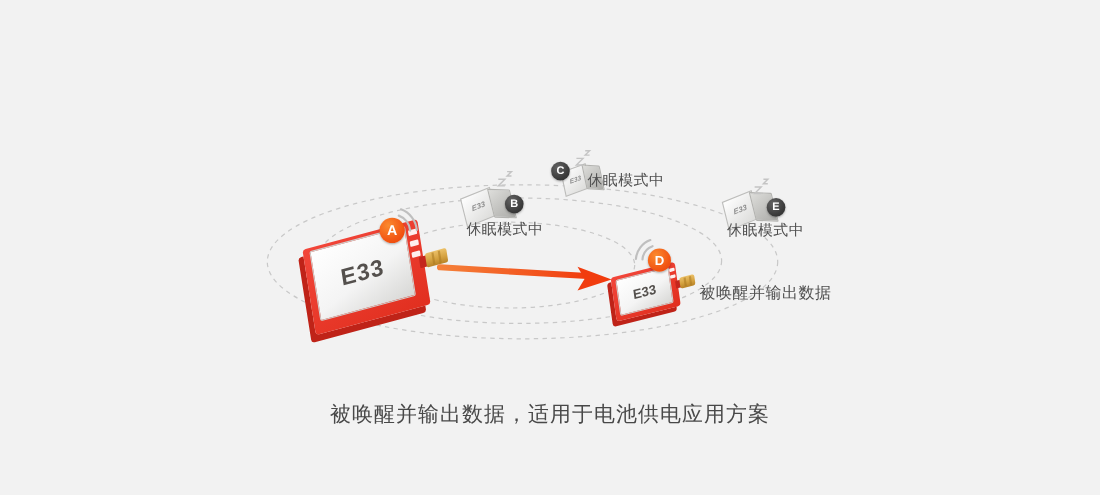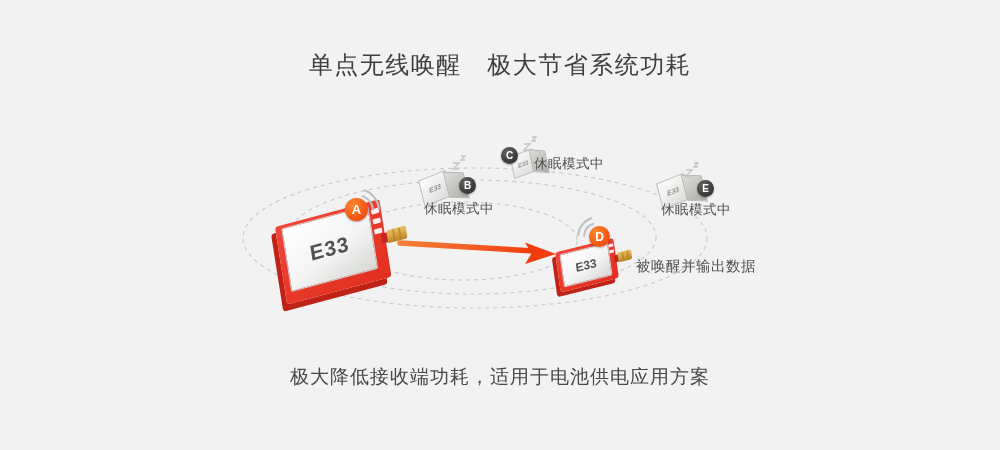--- a/index.html
+++ b/index.html
@@ -57,21 +57,20 @@
   .rot15{transform:rotate(-15deg) skewX(-6deg);}
   .rot14{transform:rotate(-14deg);}
   .rot12{transform:rotate(-12deg);}
   .rot14s{transform:rotate(-14deg) skewX(-6deg);}
 </style>
 </head>
 <body>
 
 <div class="stage">
 
-  <div class="title">单点无线唤醒　极大节省系统功耗</div>
 
   <svg class="layer waves" viewBox="0 0 1000 450">
     <ellipse cx="475" cy="238" rx="232" ry="70" fill="none" stroke="#c8c8c8" stroke-width="1.1" stroke-dasharray="4 4"></ellipse>
     <ellipse cx="472" cy="237" rx="184" ry="57" fill="none" stroke="#c8c8c8" stroke-width="1.1" stroke-dasharray="4 4"></ellipse>
     <ellipse cx="463" cy="241" rx="114" ry="39" fill="none" stroke="#c8c8c8" stroke-width="1.1" stroke-dasharray="4 4"></ellipse>
   </svg>
 
   <div class="rmod rot15" style="left:279px;top:202px;width:130px;height:96px;">
     <div class="pcb" style="left:0;top:8px;width:108px;height:78px;box-shadow:-5px 6px 0 #bf2318;"></div>
     <div class="shield" style="left:6px;top:11px;width:88px;height:62px;font-size:21px;letter-spacing:1px;">
@@ -159,15 +158,15 @@
     <g stroke="#c4c4c4" stroke-width="1.3" fill="none">
       <path d="M524 144 h6 l-6 6 h6"></path>
       <path d="M532 137 h4 l-4 4 h4"></path>
     </g>
     <g stroke="#c4c4c4" stroke-width="1.3" fill="none">
       <path d="M686 170 h6 l-6 6 h6"></path>
       <path d="M694 163 h4 l-4 4 h4"></path>
     </g>
   </svg>
 
-  <div class="caption">极大降低接收端功耗，适用于电池供电应用方案</div>
+  <div class="caption">被唤醒并输出数据，适用于电池供电应用方案</div>
 
 </div>
 
 </body></html>

